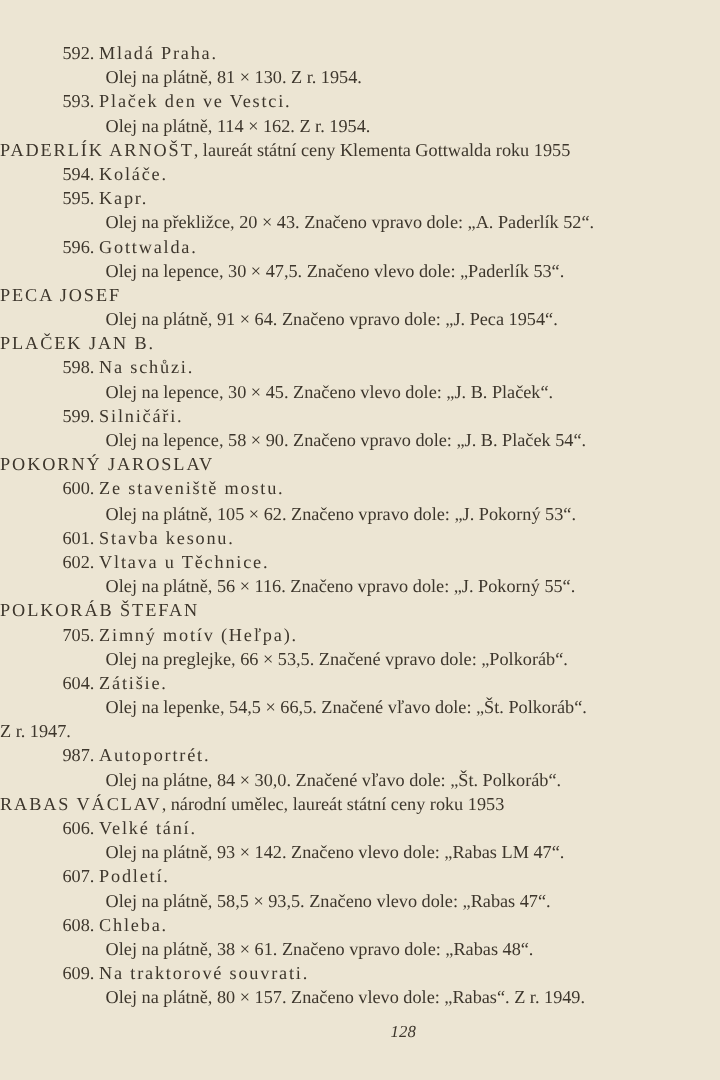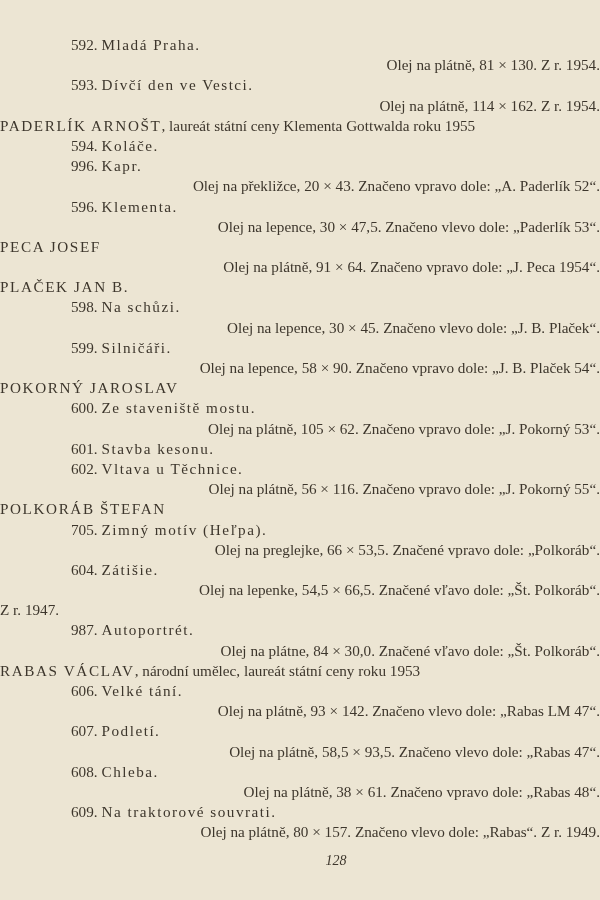--- a/index.html
+++ b/index.html
@@ -17,48 +17,48 @@
       left: 0; top: 35px;
       width: 600px;
     }
     .line {
       height: 20.2px;
       line-height: 20.2px;
       white-space: nowrap;
     }
     .artist { }
     .artist .name { letter-spacing: 1.6px; }
-    .title-line { padding-left: 71px; }
+    .title-line { padding-left: 52px; }
     .title-line .num { display: inline-block; }
     .title-line .title { letter-spacing: 1.5px; margin-left: 4px; }
-    .desc { padding-left: 88px; text-align: right; }
+    .desc { padding-left: 88px; }
     .desc-cont { }
     .page-number {
       position: absolute;
       top: 853px;
       left: 0; width: 600px;
       text-align: center;
       font-style: italic;
       font-size: 14px;
       margin-left: 36px;
     }
   </style>
 </head>
 <body>
 
 <div class="page" id="catalog">
     <div class="line title-line"><span class="num">592.</span><span class="title">Mladá Praha.</span></div>
     <div class="line desc">Olej na plátně, 81 × 130. Z r. 1954.</div>
-    <div class="line title-line"><span class="num">593.</span><span class="title">Dívčí den ve Vestci.</span></div>
+    <div class="line title-line"><span class="num">593.</span><span class="title">Plaček den ve Vestci.</span></div>
     <div class="line desc">Olej na plátně, 114 × 162. Z r. 1954.</div>
     <div class="line artist"><span class="name">PADERLÍK ARNOŠT</span><span class="note">, laureát státní ceny Klementa Gottwalda roku 1955</span></div>
     <div class="line title-line"><span class="num">594.</span><span class="title">Koláče.</span></div>
-    <div class="line title-line"><span class="num">996.</span><span class="title">Kapr.</span></div>
+    <div class="line title-line"><span class="num">595.</span><span class="title">Kapr.</span></div>
     <div class="line desc">Olej na překližce, 20 × 43. Značeno vpravo dole: „A. Paderlík 52“.</div>
-    <div class="line title-line"><span class="num">596.</span><span class="title">Klementa.</span></div>
+    <div class="line title-line"><span class="num">596.</span><span class="title">Gottwalda.</span></div>
     <div class="line desc">Olej na lepence, 30 × 47,5. Značeno vlevo dole: „Paderlík 53“.</div>
     <div class="line artist"><span class="name">PECA JOSEF</span><span class="note"></span></div>
     <div class="line desc">Olej na plátně, 91 × 64. Značeno vpravo dole: „J. Peca 1954“.</div>
     <div class="line artist"><span class="name">PLAČEK JAN B.</span><span class="note"></span></div>
     <div class="line title-line"><span class="num">598.</span><span class="title">Na schůzi.</span></div>
     <div class="line desc">Olej na lepence, 30 × 45. Značeno vlevo dole: „J. B. Plaček“.</div>
     <div class="line title-line"><span class="num">599.</span><span class="title">Silničáři.</span></div>
     <div class="line desc">Olej na lepence, 58 × 90. Značeno vpravo dole: „J. B. Plaček 54“.</div>
     <div class="line artist"><span class="name">POKORNÝ JAROSLAV</span><span class="note"></span></div>
     <div class="line title-line"><span class="num">600.</span><span class="title">Ze staveniště mostu.</span></div>

